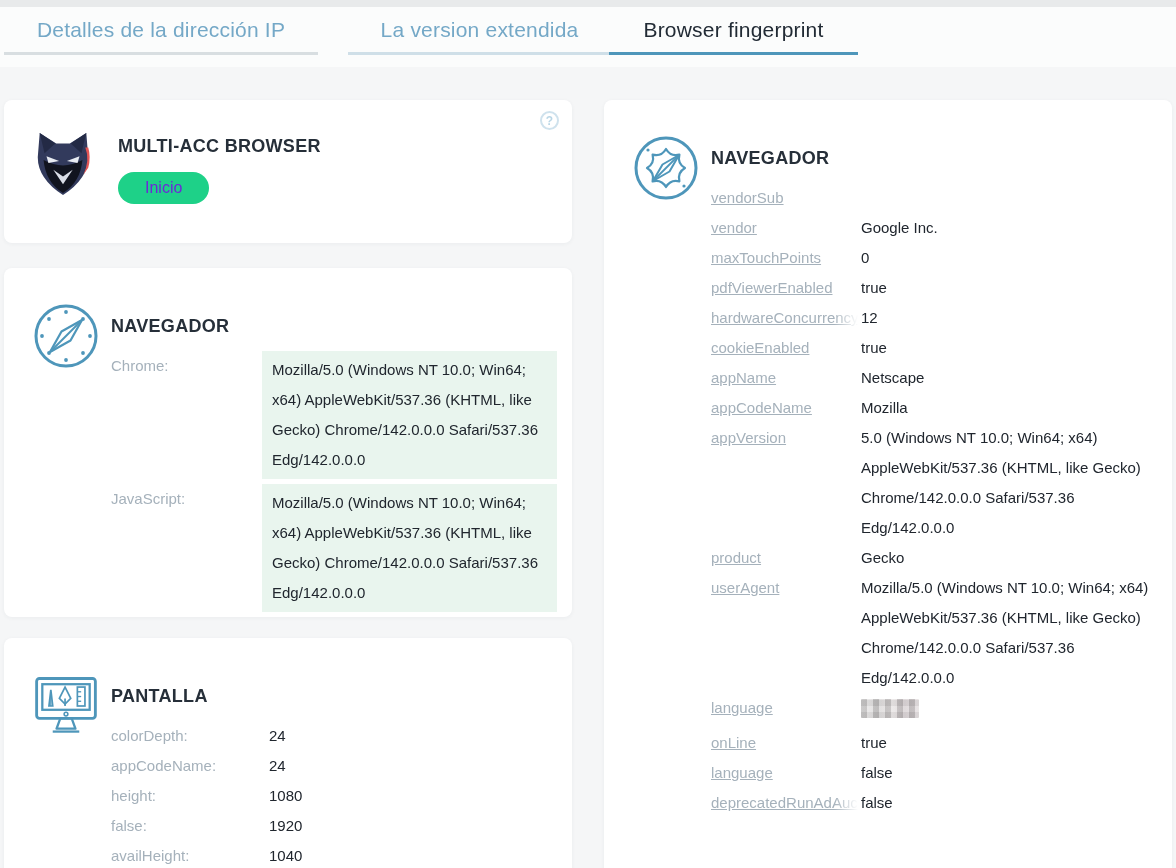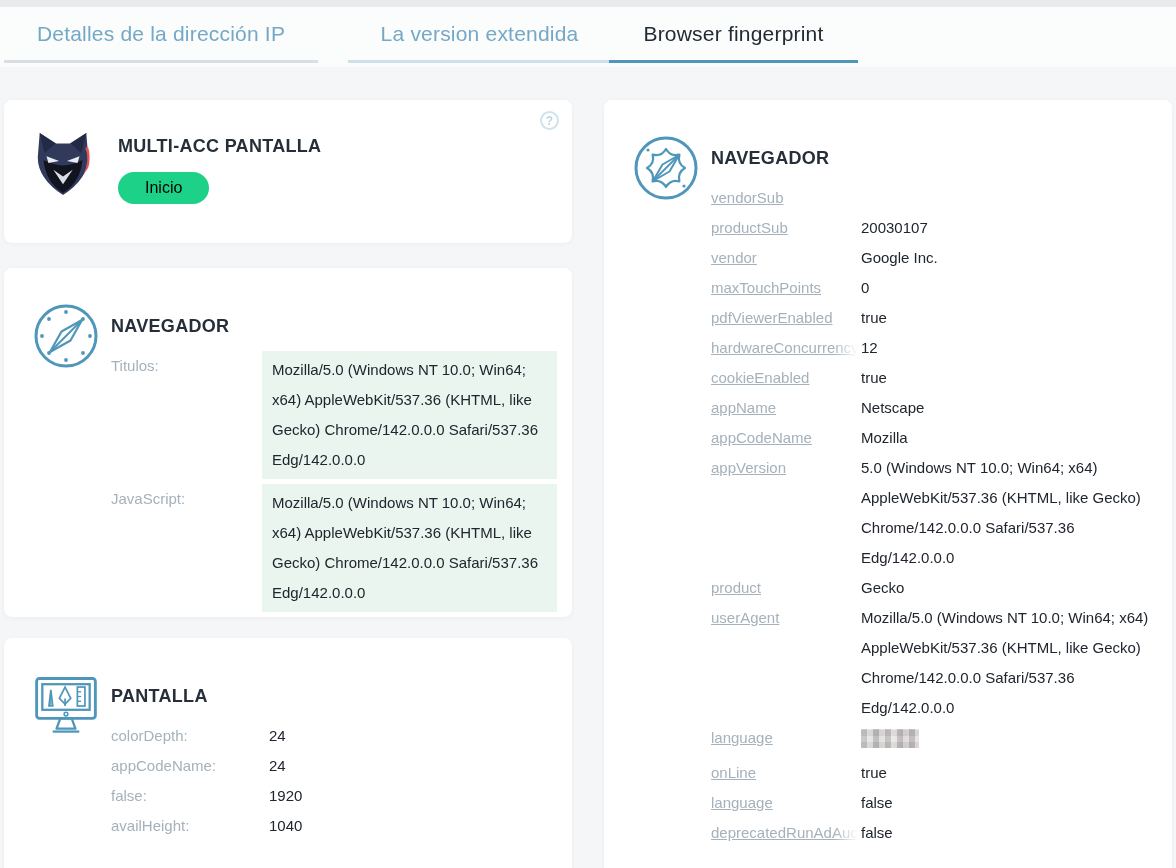--- a/index.html
+++ b/index.html
@@ -7,21 +7,21 @@
   body {
     font-family: "Liberation Sans", sans-serif;
     background:#f5f6f7;
     position:relative;
     color:#20262e;
   }
   
   .top-strip { position:absolute; left:0; top:0; width:1176px; height:7px; background:#e8eaeb; }
   .tabbar { position:absolute; left:0; top:7px; width:1176px; height:60px; background:#fbfcfc; }
   .tab {
-    position:absolute; top:0; height:56px;
+    position:absolute; top:0; height:48px;
     display:flex; align-items:center; justify-content:center;
     font-size:21px; color:#74a8c7; cursor:pointer;
     border-bottom:3px solid #be185d;
     letter-spacing:.2px;
   }
   .tab.t1 { left:4px;   width:314px; border-bottom-color:#d8dee1; }
   .tab.t2 { left:348px; width:263px; border-bottom-color:#cfdfe8; }
   .tab.t3 { left:609px; width:249px; color:#222b35; border-bottom-color:#4e96ba; }
   
   .card {
@@ -32,21 +32,21 @@
   #card-browser { left:4px;   top:268px; width:568px; height:349px; }
   #card-screen  { left:4px;   top:638px; width:568px; height:300px; }
   #card-nav     { left:604px; top:100px; width:568px; height:830px; }
 
   
   #card-brand { display:flex; padding:28px 28px 0 26px; gap:22px; }
   .brand-logo { width:66px; height:70px; flex:0 0 66px; }
   .brand-title { font-size:18px; font-weight:bold; color:#262f39; letter-spacing:.3px; margin-top:8px; }
   .start-btn {
     display:inline-block; margin-top:15px; padding:7px 27px;
-    background:#1ed188; color:#000000; font-size:16px;
+    background:#1ed188; color:#6d28d9; font-size:16px;
     border:none; border-radius:18px; cursor:pointer;
     font-family:"Liberation Sans", sans-serif;
   }
   .help-badge {
     position:absolute; top:11px; right:13px; width:19px; height:19px;
     border:2px solid #cfe2ed; border-radius:50%;
     color:#b9d6e6; font-size:12px; font-weight:bold;
     display:flex; align-items:center; justify-content:center; cursor:pointer;
   }
 
@@ -101,21 +101,21 @@
     <path d="M10 5 L27 16 L41 16 L58 5 L60 30 Q60 52 34 69 Q8 52 8 30 Z" fill="#323a5c"></path>
     <path d="M10 5 L26 16 L15 26 Z" fill="#232a45"></path>
     <path d="M58 5 L42 16 L53 26 Z" fill="#232a45"></path>
     <path d="M57 20 Q62 33 55 48 L60 41 Q63 30 60 20 Z" fill="#e25555"></path>
     <path d="M14 33 Q34 44 54 33 Q52 56 34 67 Q16 56 14 33 Z" fill="#11141f"></path>
     <path d="M17 29 L30 34 L19 36 Z" fill="#e8ecf2"></path>
     <path d="M51 29 L38 34 L49 36 Z" fill="#e8ecf2"></path>
     <path d="M24 43 L34 58 L44 43 L34 50 Z" fill="#d9dde6"></path>
   </svg>
   <div>
-    <div class="brand-title">MULTI-ACC PANTALLA</div>
+    <div class="brand-title">MULTI-ACC BROWSER</div>
     <button class="start-btn">Inicio</button>
   </div>
   <div class="help-badge">?</div>
 </div>
 
 <div class="card info-card" id="card-browser">
   <div class="icon-col">
     <svg viewBox="0 0 72 72" fill="none" stroke="#4e96ba">
       <circle cx="36" cy="36" r="30" stroke-width="3"></circle>
       <g fill="#4e96ba" stroke="none">
@@ -129,21 +129,21 @@
           <circle cx="53" cy="53" r="1.9"></circle>
       </g>
       <polygon points="52,20 40.5,40.5 20,52 31.5,31.5" stroke-width="2.2" stroke-linejoin="round"></polygon>
       <line x1="52" y1="20" x2="20" y2="52" stroke-width="2"></line>
     </svg>
   </div>
   <div class="info-content">
     <div class="card-title">NAVEGADOR</div>
     <div>
         <div class="kv-row">
-    <span class="kv-label">Titulos:</span>
+    <span class="kv-label">Chrome:</span>
     <span class="kv-value">Mozilla/5.0 (Windows NT 10.0; Win64; x64) AppleWebKit/537.36 (KHTML, like Gecko) Chrome/142.0.0.0 Safari/537.36 Edg/142.0.0.0</span>
   </div>
         <div class="kv-row">
     <span class="kv-label">JavaScript:</span>
     <span class="kv-value">Mozilla/5.0 (Windows NT 10.0; Win64; x64) AppleWebKit/537.36 (KHTML, like Gecko) Chrome/142.0.0.0 Safari/537.36 Edg/142.0.0.0</span>
   </div>
       </div>
   </div>
 </div>
 
@@ -170,20 +170,24 @@
     <div>
         <div class="kv-row">
     <span class="kv-label">colorDepth:</span>
     <span class="kv-value">24</span>
   </div>
         <div class="kv-row">
     <span class="kv-label">appCodeName:</span>
     <span class="kv-value">24</span>
   </div>
         <div class="kv-row">
+    <span class="kv-label">height:</span>
+    <span class="kv-value">1080</span>
+  </div>
+        <div class="kv-row">
     <span class="kv-label">false:</span>
     <span class="kv-value">1920</span>
   </div>
         <div class="kv-row">
     <span class="kv-label">availHeight:</span>
     <span class="kv-value">1040</span>
   </div>
       </div>
   </div>
 </div>
@@ -202,24 +206,20 @@
     </svg>
   </div>
   <div class="info-content">
     <div class="card-title">NAVEGADOR</div>
     <div>
         <div class="kv-row">
     <span class="kv-label">vendorSub</span>
     <span class="kv-value"></span>
   </div>
         <div class="kv-row">
-    <span class="kv-label">productSub</span>
-    <span class="kv-value">20030107</span>
-  </div>
-        <div class="kv-row">
     <span class="kv-label">vendor</span>
     <span class="kv-value">Google Inc.</span>
   </div>
         <div class="kv-row">
     <span class="kv-label">maxTouchPoints</span>
     <span class="kv-value">0</span>
   </div>
         <div class="kv-row">
     <span class="kv-label">pdfViewerEnabled</span>
     <span class="kv-value">true</span>

